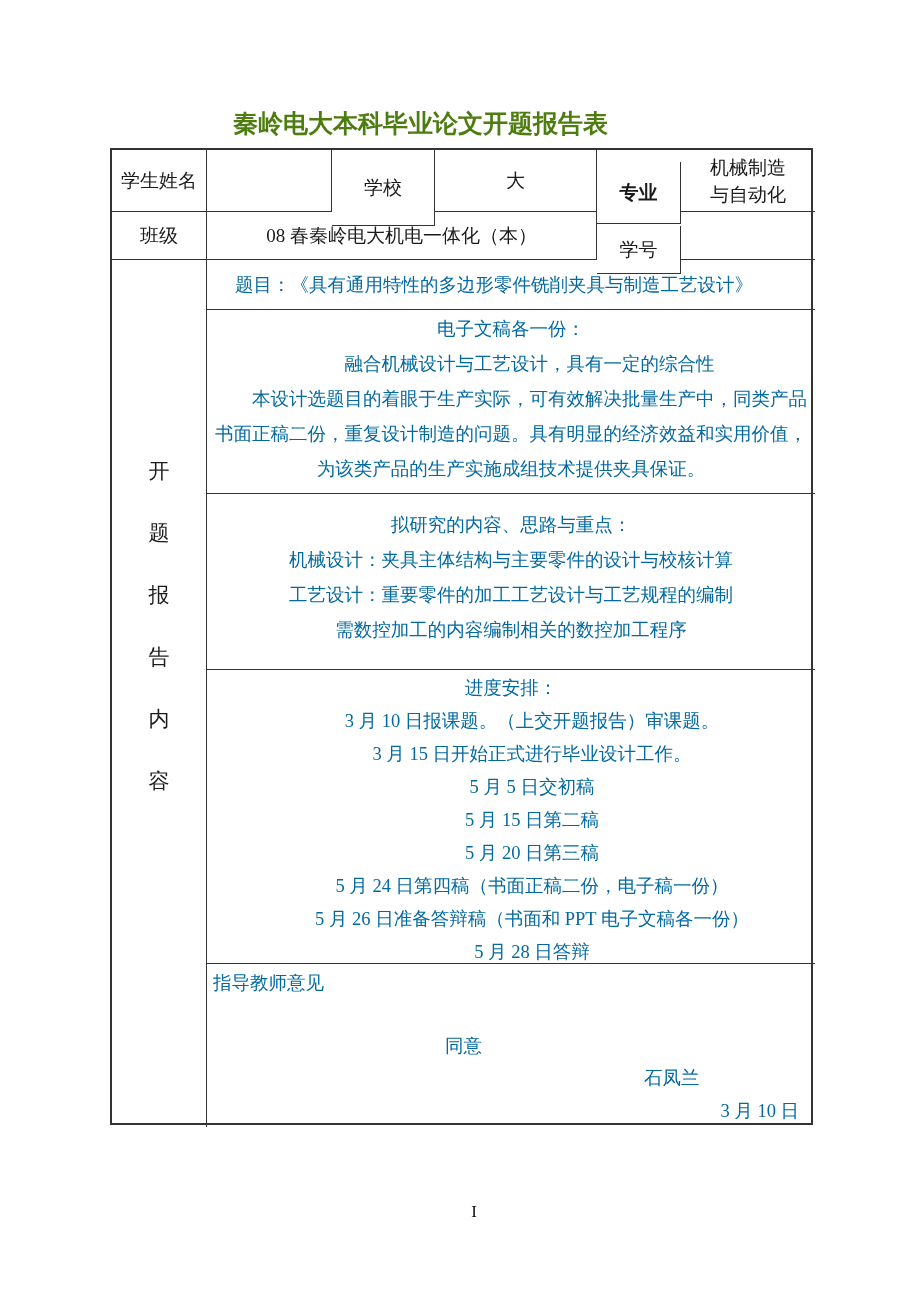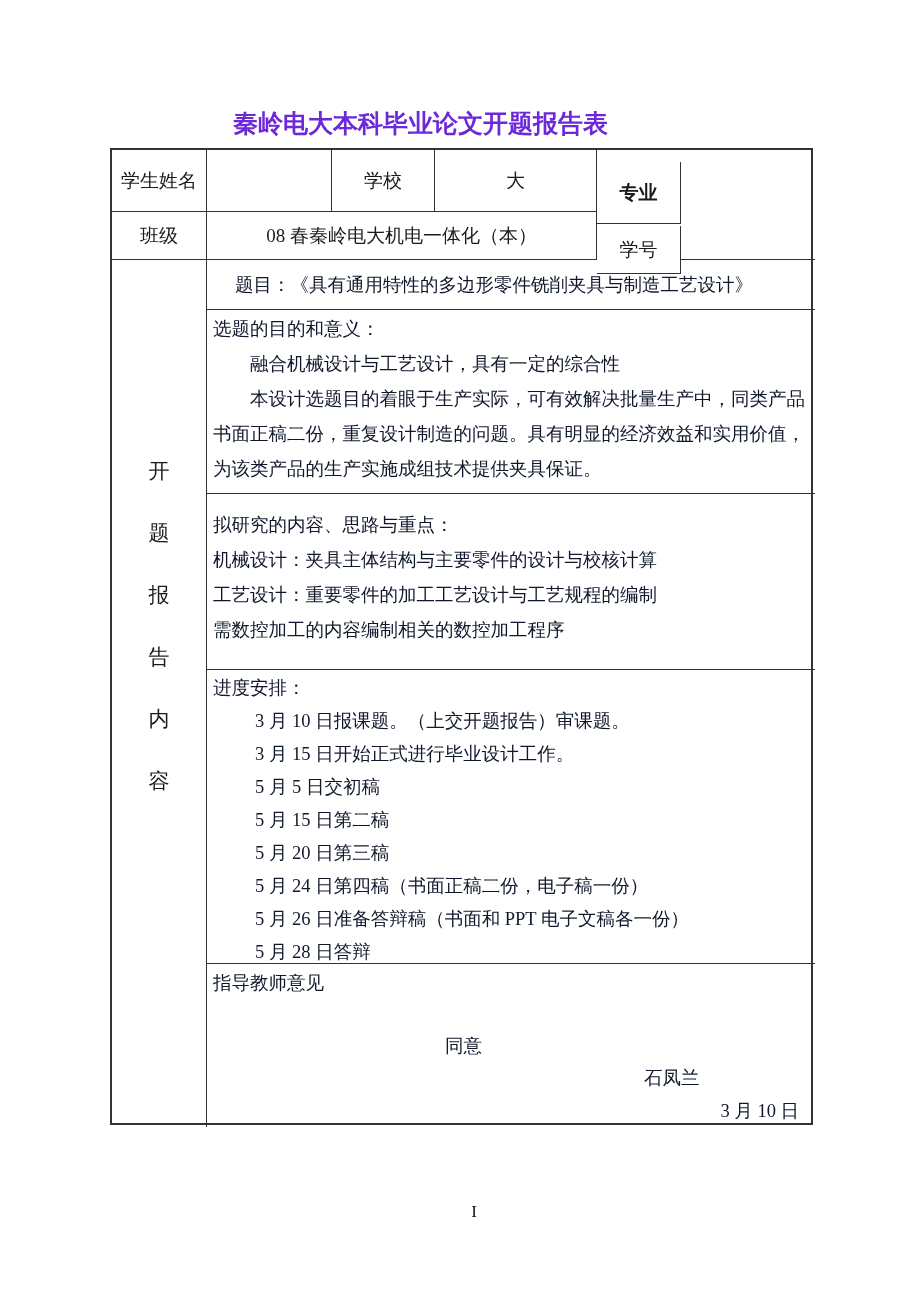--- a/index.html
+++ b/index.html
@@ -15,21 +15,21 @@
   }
   .doc-title {
     position: absolute;
     left: 233px;
     top: 107px;
     font-family: "Liberation Sans", "DejaVu Sans", sans-serif;
     font-weight: bold;
     font-size: 25px;
     letter-spacing: 0px;
     white-space: nowrap;
-    color: #6d28d9;
+    color: #4d7c0f;
   }
   .sheet {
     position: absolute;
     left: 110px;
     top: 148px;
     width: 703px;
     height: 977px;
     border: 2px solid #333333;
   }
   .cell {
@@ -60,21 +60,22 @@
   .vlabel span {
     font-size: 21px;
     line-height: 21px;
     margin-bottom: 41px;
   }
   .sec {
     position: absolute;
     left: 95px;
     width: 608px;
     font-size: 18.5px;
-    color: #0f172a;
+    color: #0369a1;
+    text-align: center;
   }
   .sec.bb { border-bottom: 1.5px solid #333333; }
   .sec-topic {
     display: flex;
     align-items: center;
     padding-left: 28px;
   }
   .para { padding: 2px 6px 0 6px; }
   .para .line { line-height: 35px; white-space: nowrap; }
   .para .line.indent { text-indent: 2em; }
@@ -100,44 +101,50 @@
 <body>
 
 <div class="page">
 
   <div class="doc-title">秦岭电大本科毕业论文开题报告表</div>
 
   <div class="sheet">
 
     <div class="cell br bb center" style="left:0; top:0; width:95px; height:62px;">学生姓名</div>
     <div class="cell br bb center" style="left:95px; top:0; width:125px; height:62px;"></div>
-    <div class="cell br bb center" style="left:220px; top:0; width:103px; height:62px;">学校</div>
+    <div class="cell br bb center" style="left:220px; top:0; width:103px; height:76px;">学校</div>
     <div class="cell br bb center" style="left:323px; top:0; width:162px; height:62px;">大</div>
     <div class="cell br bb center boldlbl" style="left:485px; top:12px; width:84px; height:62px;">专业</div>
+    <div class="cell bb center twoline" style="left:569px; top:0; width:134px; height:62px;">
+      <div>
+        <div>机械制造</div>
+        <div>与自动化</div>
+      </div>
+    </div>
 
     <div class="cell br bb center" style="left:0; top:62px; width:95px; height:48px;">班级</div>
     <div class="cell br bb center" style="left:95px; top:62px; width:390px; height:48px;">08 春秦岭电大机电一体化（本）</div>
     <div class="cell br bb center" style="left:485px; top:76px; width:84px; height:48px;">学号</div>
     <div class="cell bb center" style="left:569px; top:62px; width:134px; height:48px;"></div>
 
     <div class="cell br vlabel" style="left:0; top:110px; width:95px; height:867px;">
       <span>开</span>
       <span>题</span>
       <span>报</span>
       <span>告</span>
       <span>内</span>
       <span>容</span>
     </div>
 
     <div class="sec bb sec-topic" style="top:110px; height:50px;">
       <span>题目：《具有通用特性的多边形零件铣削夹具与制造工艺设计》</span>
     </div>
 
     <div class="sec bb para" style="top:160px; height:184px;">
-      <div class="line">选题的目的和意义：</div>
+      <div class="line">电子文稿各一份：</div>
       <div class="line indent">融合机械设计与工艺设计，具有一定的综合性</div>
       <div class="line indent">本设计选题目的着眼于生产实际，可有效解决批量生产中，同类产品</div>
       <div class="line">书面正稿二份，重复设计制造的问题。具有明显的经济效益和实用价值，</div>
       <div class="line">为该类产品的生产实施成组技术提供夹具保证。</div>
     </div>
 
     <div class="sec bb para" style="top:344px; height:176px; padding-top:14px;">
       <div class="line">拟研究的内容、思路与重点：</div>
       <div class="line">机械设计：夹具主体结构与主要零件的设计与校核计算</div>
       <div class="line">工艺设计：重要零件的加工工艺设计与工艺规程的编制</div>

